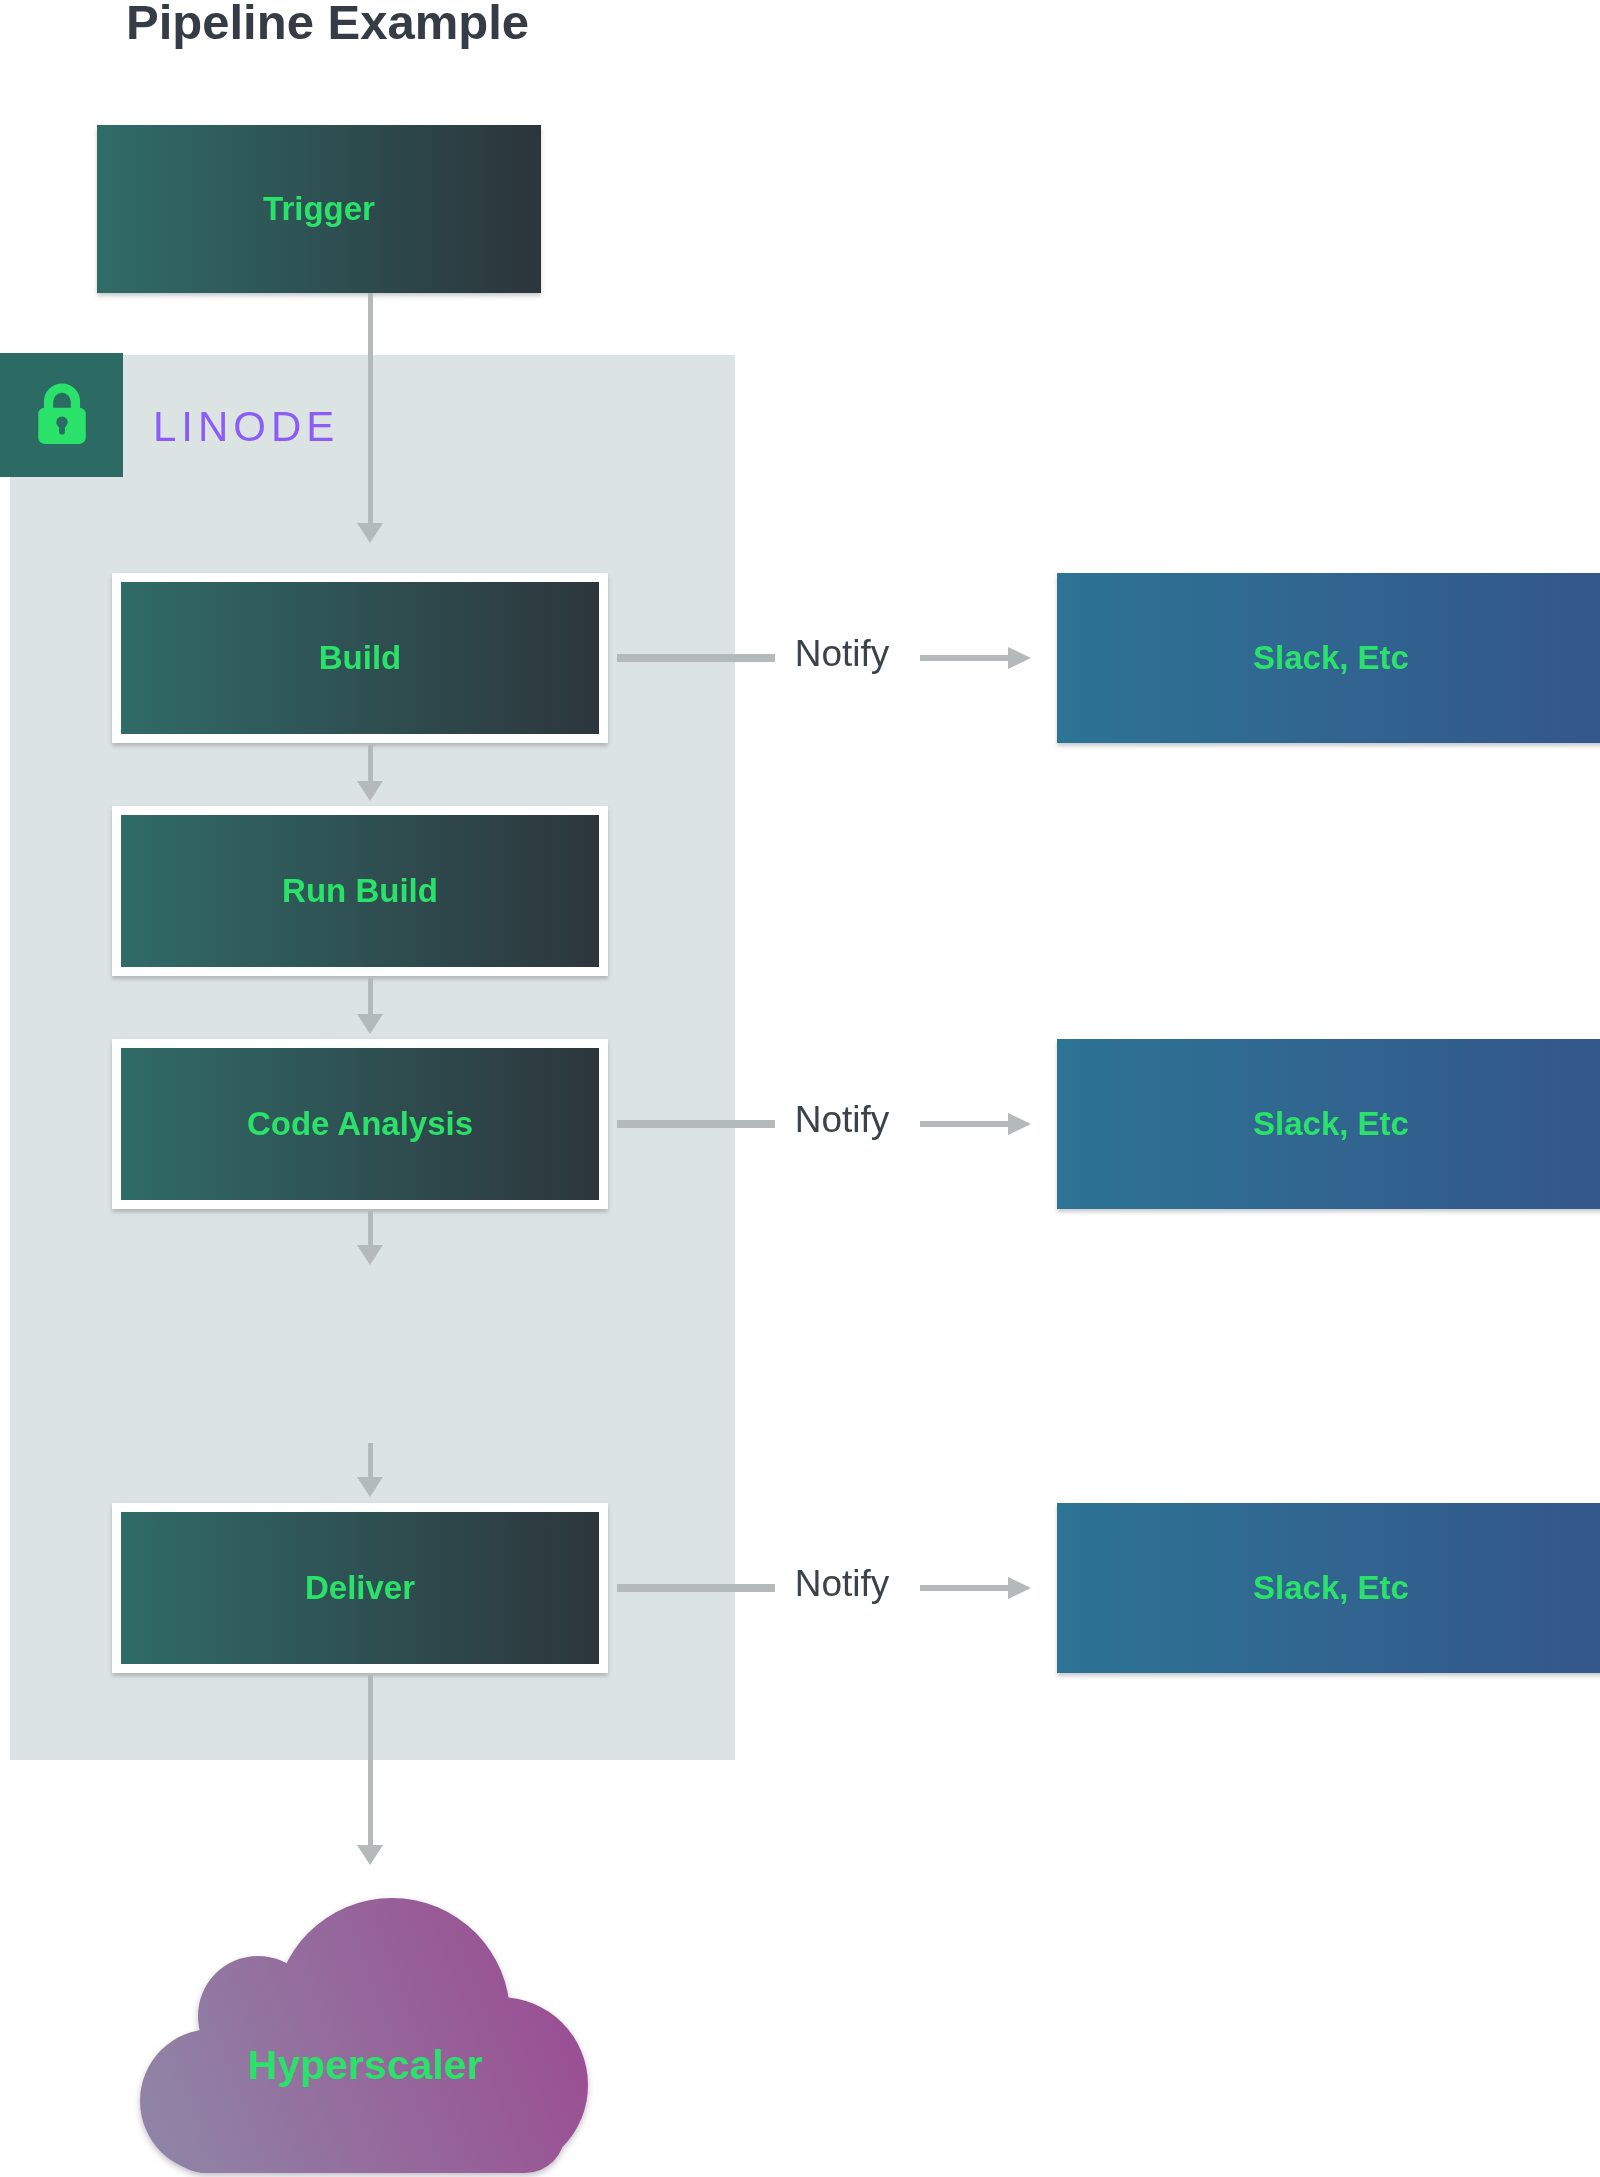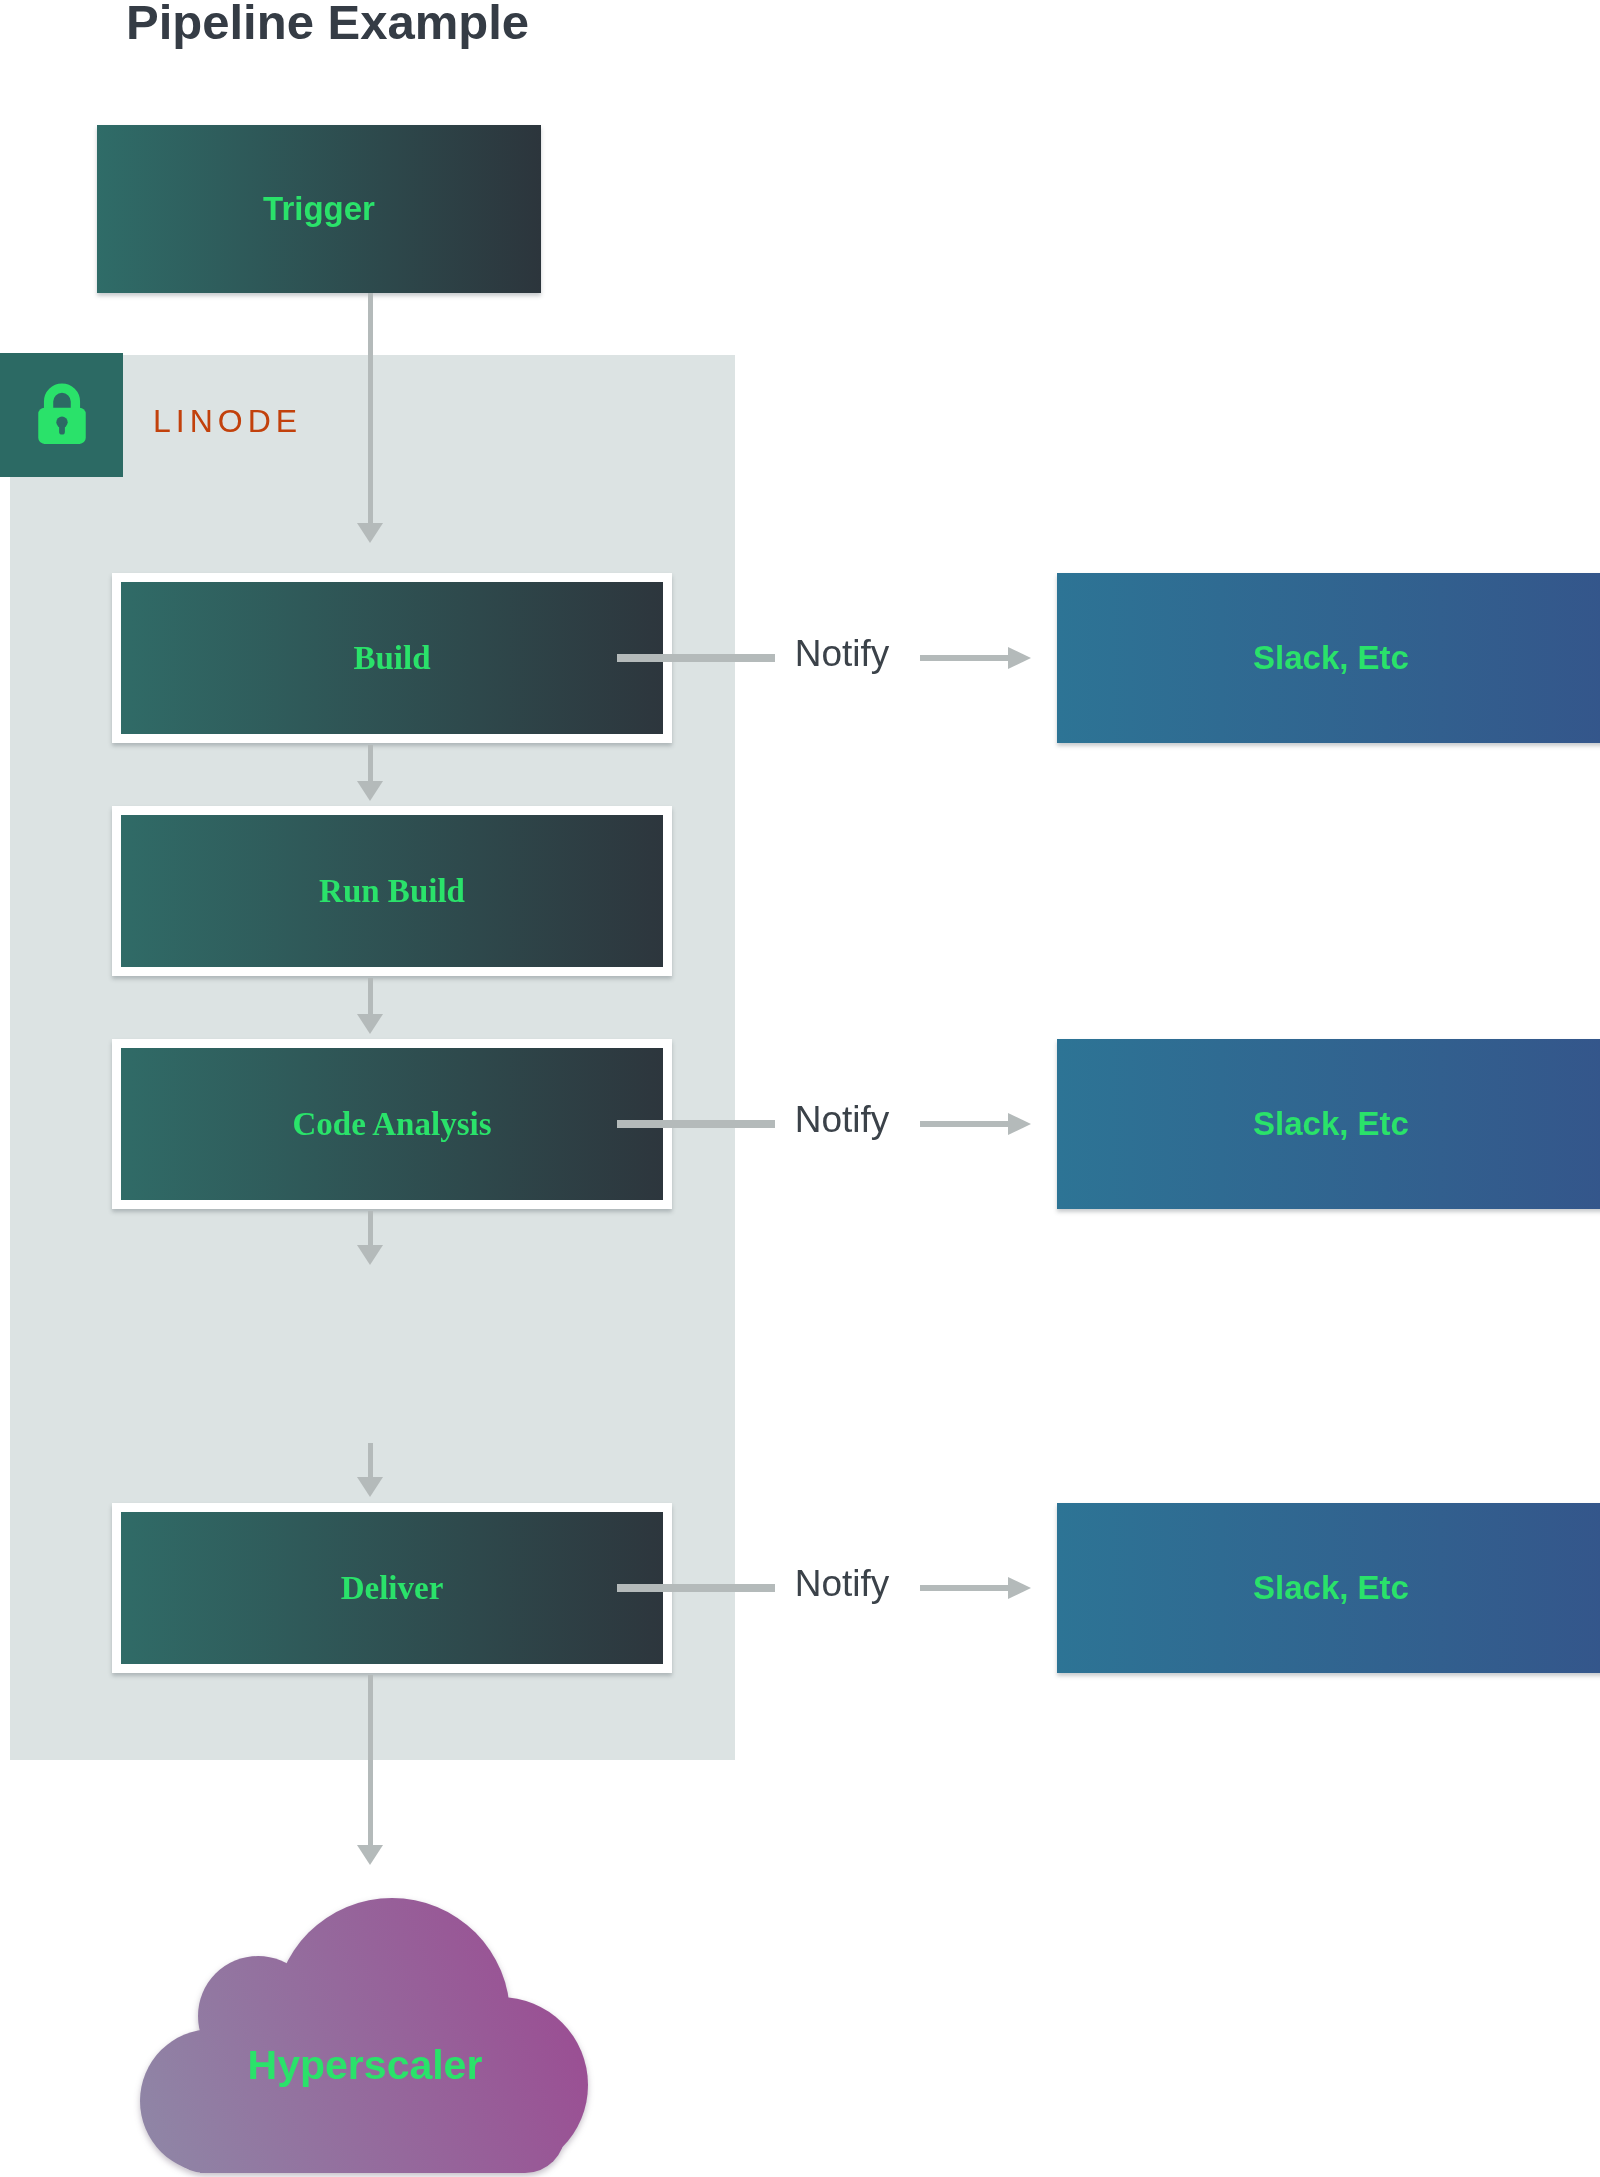--- a/index.html
+++ b/index.html
@@ -15,37 +15,36 @@
   .linode-container{
     position:absolute;left:10px;top:355px;width:725px;height:1405px;
     background:#dce3e3;
   }
   .lock-badge{
     position:absolute;left:0;top:353px;width:123px;height:124px;
     background:#2c6a64;display:flex;align-items:center;justify-content:center;
   }
   .linode-label{
     position:absolute;left:153px;top:403px;
-    font-size:32px;color:#c2410c;letter-spacing:5px;text-align:center;
+    font-size:42px;color:#8b5cf6;letter-spacing:5px;text-align:center;
   }
   
   .node{
     position:absolute;display:flex;align-items:center;justify-content:center;
     color:#2ae26a;font-weight:bold;font-size:33px;
     box-shadow:0 3px 4px rgba(40,50,60,0.25);
   }
   .trigger-node{
     left:97px;top:125px;width:444px;height:168px;
     background:linear-gradient(90deg,#2f6c68 0%,#2c353c 100%);
   }
   .step-node{
-    left:112px;width:560px;height:170px;box-sizing:border-box;
+    left:112px;width:496px;height:170px;box-sizing:border-box;
     border:9px solid #ffffff;
     background:linear-gradient(90deg,#306b67 0%,#2d363d 100%);
-    font-family:Liberation Serif, serif;
   }
   .slack-node{
     left:1057px;width:548px;height:170px;
     background:linear-gradient(90deg,#2d7495 0%,#34568b 100%);
   }
   
   .vline{position:absolute;width:5px;background:#b4baba;}
   .vhead{
     position:absolute;width:0;height:0;
     border-left:13px solid transparent;border-right:13px solid transparent;

